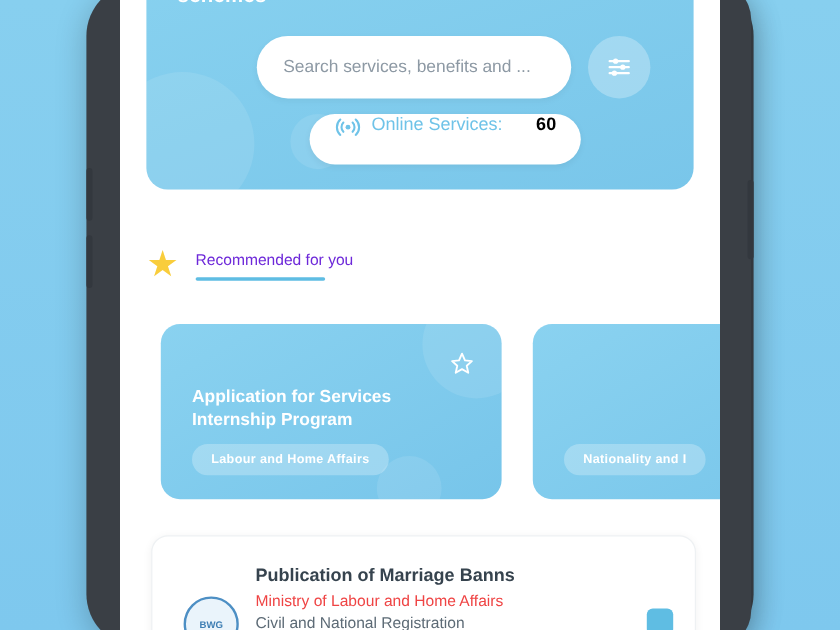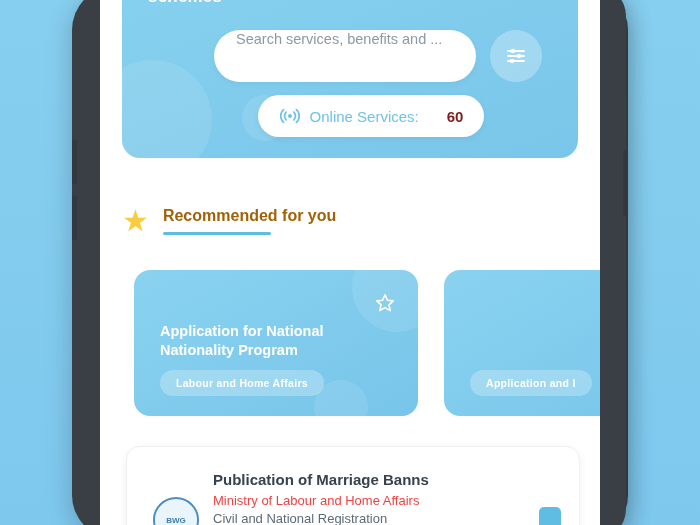--- a/index.html
+++ b/index.html
@@ -94,21 +94,21 @@
     display: flex;
     align-items: center;
     gap: 14px;
   }
   .search-box {
     width: 262px;
     height: 52px;
     background: #ffffff;
     border-radius: 26px;
     display: flex;
-    align-items: flex-start;
+    align-items: center;
     padding: 0 20px;
     box-sizing: border-box;
     box-shadow: 0 2px 6px rgba(0,0,0,0.05);
   }
   .search-box input {
     border: none;
     outline: none;
     width: 100%;
     font-size: 14.5px;
     color: #7d8b96;
@@ -129,52 +129,51 @@
 
   .online-pill {
     position: absolute;
     left: 136px;
     top: 185px;
     width: 226px;
     height: 42px;
     background: #ffffff;
     border-radius: 21px;
     display: flex;
-    align-items: center;
     justify-content: center;
     gap: 9px;
     box-shadow: 0 2px 6px rgba(0,0,0,0.06);
   }
   .online-label {
     font-size: 15px;
     color: #6fc3e8;
     font-weight: 400;
   }
   .online-count {
     font-size: 15px;
-    color: #7f1d1d;
+    color: #000000;
     font-weight: 700;
     margin-left: 19px;
   }
 
   
   .rec-head {
     position: absolute;
     left: 22px;
     top: 212px;
     display: flex;
     align-items: center;
     gap: 14px;
   }
   .star-big { font-size: 30px; color: #f9cd3c; line-height: 30px; }
   .rec-title-wrap { position: relative; }
   .rec-title {
-    font-size: 16px;
-    color: #a16207;
-    font-weight: 700;
+    font-size: 13px;
+    color: #6d28d9;
+    font-weight: 400;
     padding-bottom: 7px;
   }
   .rec-underline {
     height: 3px;
     width: 108px;
     background: #5fbde3;
     border-radius: 2px;
   }
 
   
@@ -329,30 +328,30 @@
         <div class="rec-title">Recommended for you</div>
         <div class="rec-underline"></div>
       </div>
     </div>
 
     <div class="cards">
 
       <div class="svc-card">
         <div class="c-bubble cb1"></div>
         <div class="c-bubble cb2"></div>
-        <div class="svc-name">Application for National Nationality Program</div>
+        <div class="svc-name">Application for Services Internship Program</div>
         <div class="svc-tag">Labour and Home Affairs</div>
         <svg class="fav-star" viewBox="0 0 24 24" fill="none" stroke="#ffffff" stroke-width="1.7" stroke-linejoin="round">
           <polygon points="12,3 14.7,9.1 21,9.7 16.3,14 17.7,20.3 12,17 6.3,20.3 7.7,14 3,9.7 9.3,9.1"></polygon>
         </svg>
       </div>
 
       <div class="svc-card">
 
-        <div class="svc-tag">Application and I</div>
+        <div class="svc-tag">Nationality and I</div>
 
       </div>
 
     </div>
 
     <div class="list-card">
       <div class="list-logo">
         <span>BWG</span>
       </div>
       <div class="list-text">

